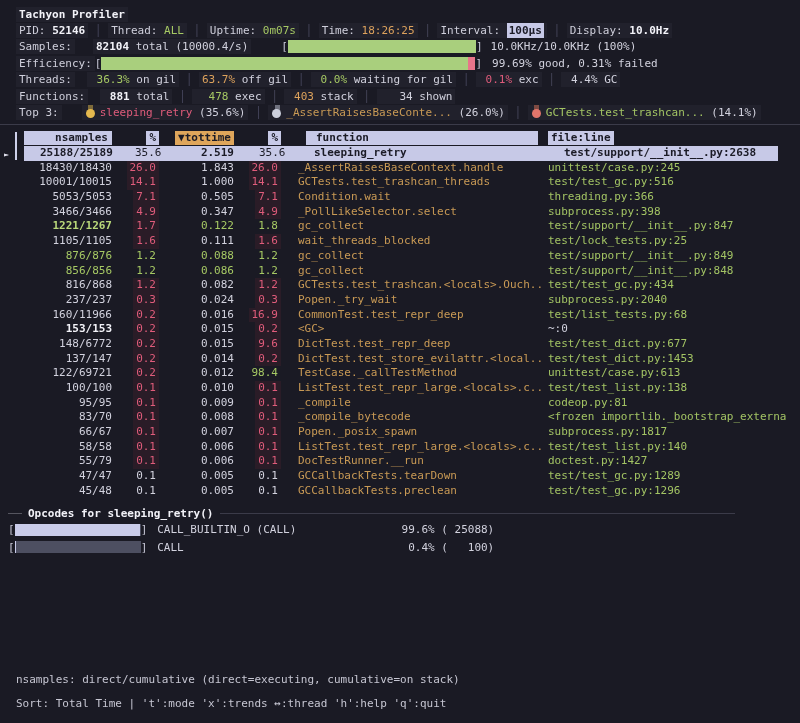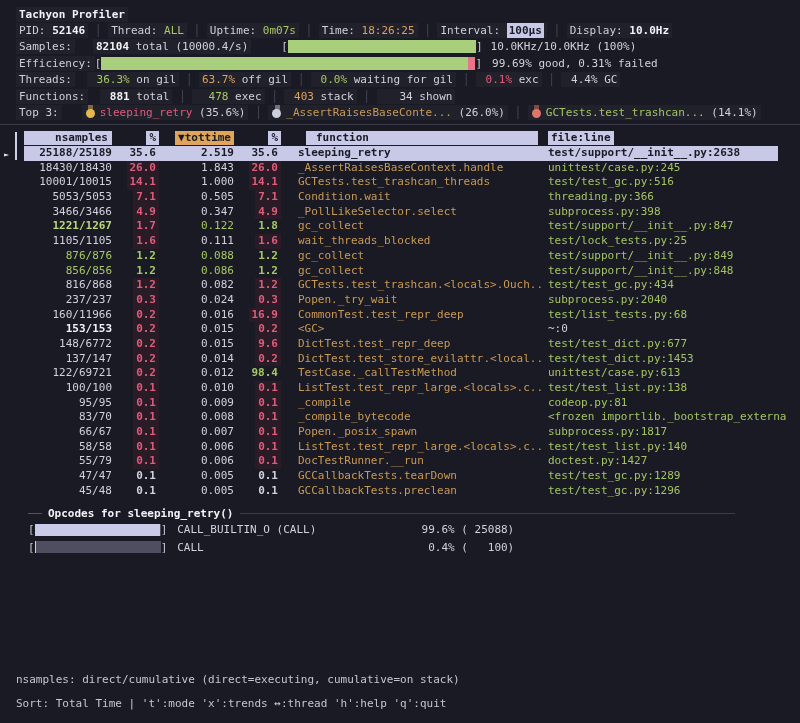--- a/index.html
+++ b/index.html
@@ -52,28 +52,28 @@
   .trow { height:14.7px; line-height:14.7px; }
   .c1 { text-align:right; padding-right:4px; }
   .c2, .c4 { text-align:right; padding-right:3px; }
   .c3 { text-align:right; padding-right:6px; }
   .c5 { padding-left:14px; overflow:hidden; }
   .c6 { padding-left:6px; overflow:hidden; }
   .hchip { background:#c7c9e7; color:#1b1b26; font-weight:bold; padding:0 3px; display:inline-block; height:14px; line-height:14px; }
   .c1 .hchip { display:block; text-align:right; padding-right:4px; }
   .c5 .hchip { display:block; margin-left:8px; margin-right:4px; padding-left:10px; text-align:left; }
   .hchip.sort { background:#dfa65b; }
-  .val { display:inline-block; padding:0 3px; font-weight:bold; }
+  .val { display:inline-block; padding:0 3px; font-weight:normal; }
   .val.pink { background:#2a1c27; }
   .trow.selected { background:#c7c9e7; margin-right:22px; font-weight:bold; }
-  .trow.selected span, .trow.selected .val { color:#1b1b26 !important; background:transparent !important; }
+  .trow.selected span, .trow.selected .val { color:#1b1b26 !important; background:transparent !important;margin-left:16px; }
   .sel-arrow { position:absolute; left:4px; top:147.5px; font-size:8px; color:#e6e6f2; line-height:14px; }
   .left-tick { position:absolute; left:15px; top:132px; width:2px; height:28px; background:#cdd0ea; }
   
-  .opcodes { position:absolute; top:506px; left:0; width:740px; padding-left:28px; }
+  .opcodes { position:absolute; top:506px; left:0; width:740px; padding-left:8px; }
   .op-title { display:flex; align-items:center; height:15px; }
   .dash { width:14px; border-top:1px solid #55555f; margin-right:6px; }
   .op-line { flex:1; border-top:1px solid #3b3b49; margin-left:7px; margin-right:5px; }
   .op-row { height:17.6px; display:flex; align-items:center; white-space:nowrap; }
   .opbar { display:inline-block; position:relative; width:126px; height:12px; background:#4d4f61; vertical-align:middle; }
   .opfill { position:absolute; left:0; top:0; bottom:0; background:#c9cbe9; }
   .opname { margin-left:10px; width:225px; display:inline-block; color:#d2d2de; }
   .opstat { display:inline-block; width:112px; text-align:right; white-space:pre; color:#d2d2de; }
   
   .footer { position:absolute; top:668px; left:0; width:800px; padding-left:16px; }

